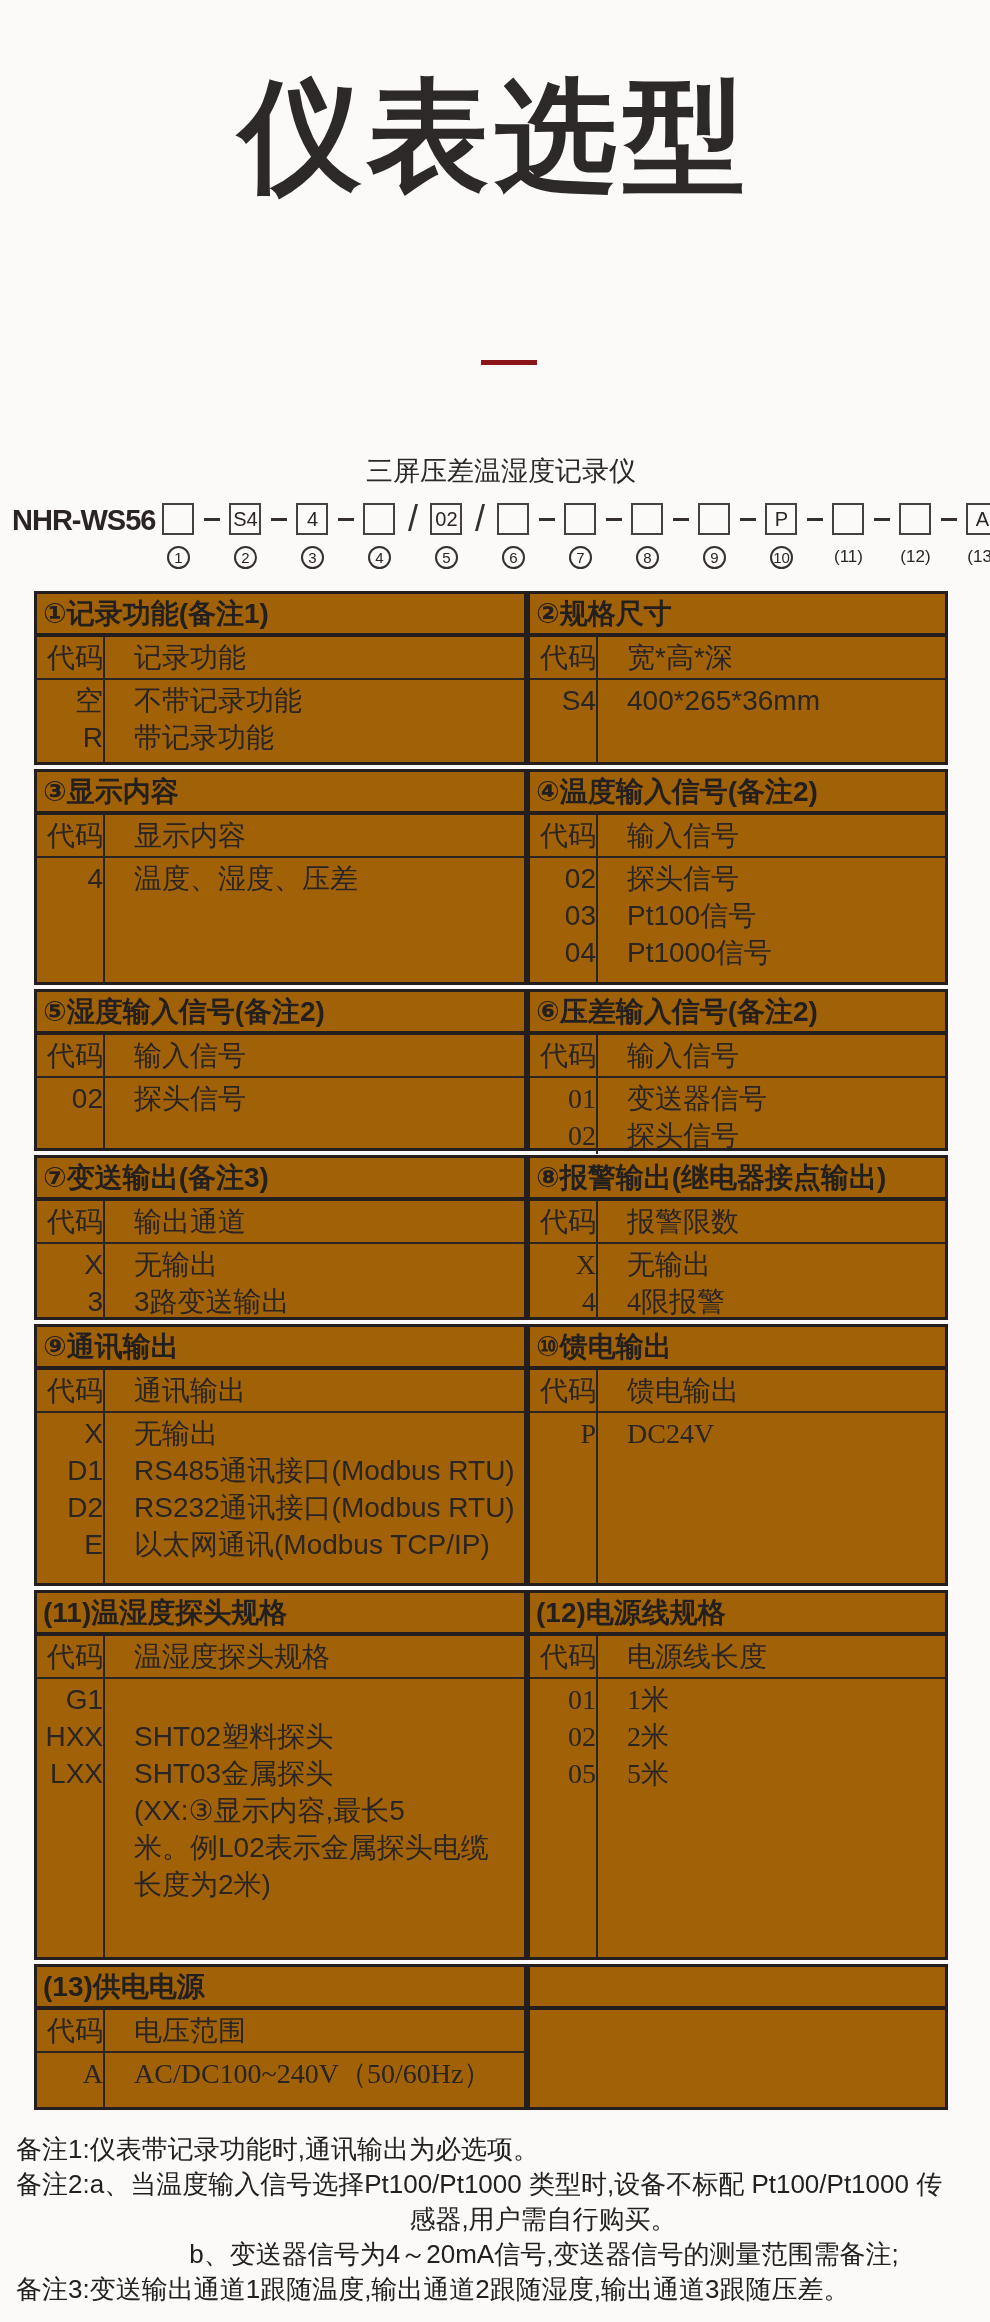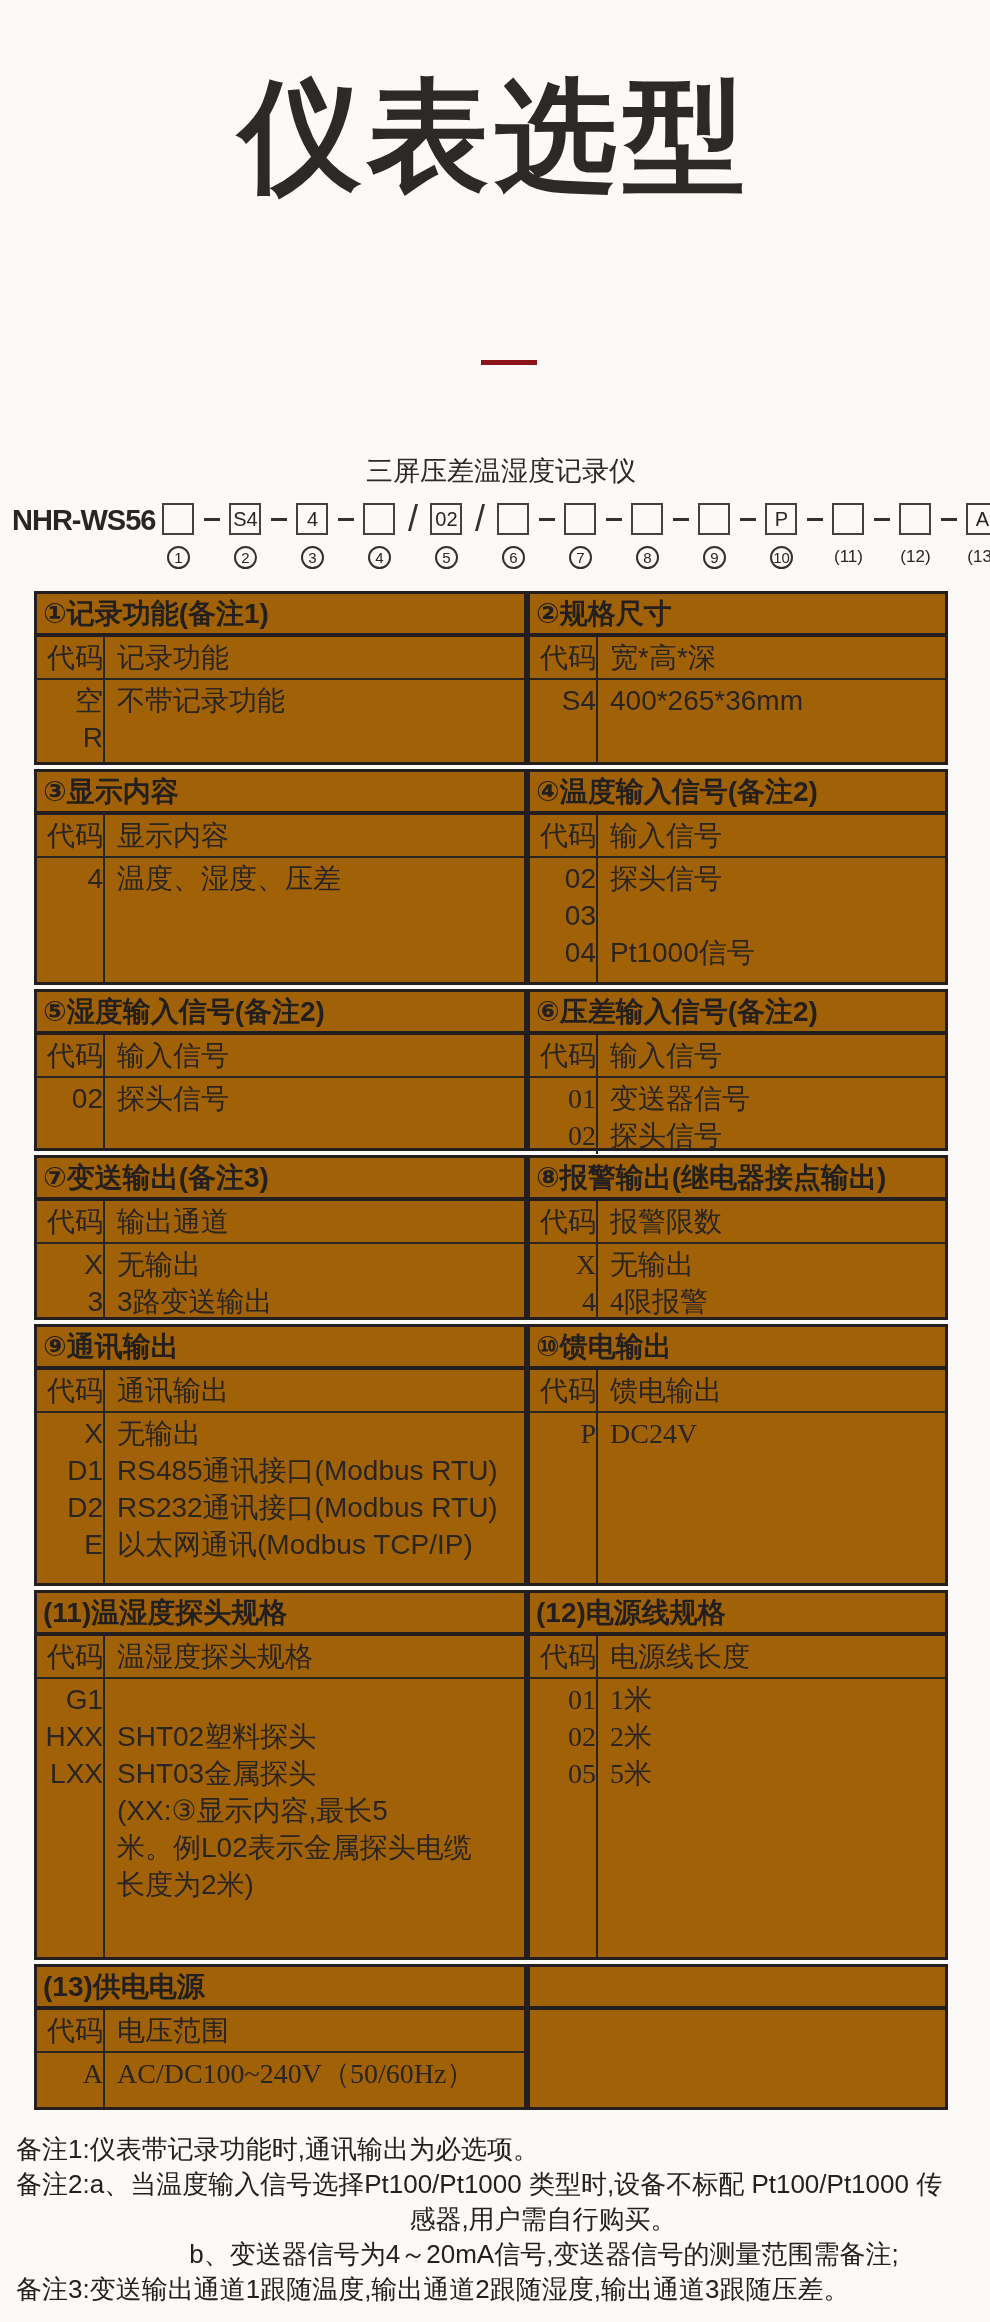--- a/index.html
+++ b/index.html
@@ -80,21 +80,21 @@
     flex:0 0 auto;display:flex;height:41px;line-height:41px;
     border-bottom:2px solid #2a2423;
     font-size:28px;font-weight:400;
   }
   .sec-body{flex:1;padding-top:2px;}
   .o-row{display:flex;line-height:37px;font-size:28px;font-weight:400;}
   .cell-code{
     flex:0 0 66px;width:66px;text-align:right;
     white-space:nowrap;overflow:visible;
   }
-  .cell-desc{flex:1;padding-left:14px;white-space:nowrap;overflow:hidden;}
+  .cell-desc{flex:1;padding-left:14px;white-space:nowrap;overflow:hidden;margin-left:17px;}
   .sec .light{font-family:"Liberation Serif","DejaVu Serif",serif;font-weight:400;}
   
   .notes{margin:22px 0 0 16px;}
   .note-line{
     font-size:26px;font-weight:500;color:#242020;
     line-height:35px;white-space:nowrap;
   }
   .note-line.ind-1{margin-left:80px;text-align:center;}
   .note-line.ind-2{margin-left:82px;text-align:center;}
 </style>
@@ -234,20 +234,21 @@
             <span class="cell-code">代码</span>
             <span class="cell-desc">记录功能</span>
           </div>
           <div class="sec-body">
             <div class="o-row">
               <span class="cell-code">空</span>
               <span class="cell-desc">不带记录功能</span>
             </div>
             <div class="o-row">
               <span class="cell-code">R</span>
+              <span class="cell-desc">带记录功能</span>
             </div>
           </div>
         </div>
       </section>
       <section class="sec">
         <div class="sec-title">②规格尺寸</div>
         <div class="sec-inner">
           <div class="sec-head">
             <span class="cell-code">代码</span>
             <span class="cell-desc">宽*高*深</span>
@@ -282,20 +283,21 @@
             <span class="cell-code">代码</span>
             <span class="cell-desc">输入信号</span>
           </div>
           <div class="sec-body">
             <div class="o-row">
               <span class="cell-code">02</span>
               <span class="cell-desc">探头信号</span>
             </div>
             <div class="o-row">
               <span class="cell-code">03</span>
+              <span class="cell-desc">Pt100信号</span>
             </div>
             <div class="o-row">
               <span class="cell-code">04</span>
               <span class="cell-desc">Pt1000信号</span>
             </div>
           </div>
         </div>
       </section>
       <section class="sec">
         <div class="sec-title">⑤湿度输入信号(备注2)</div>

